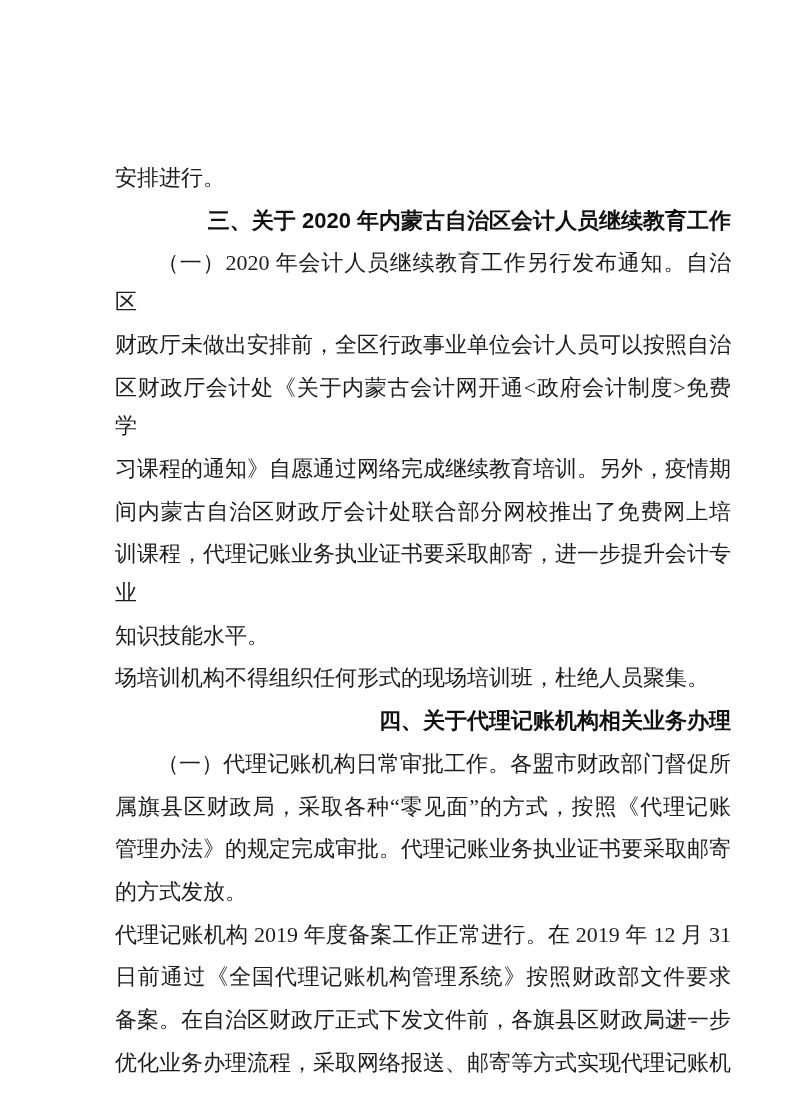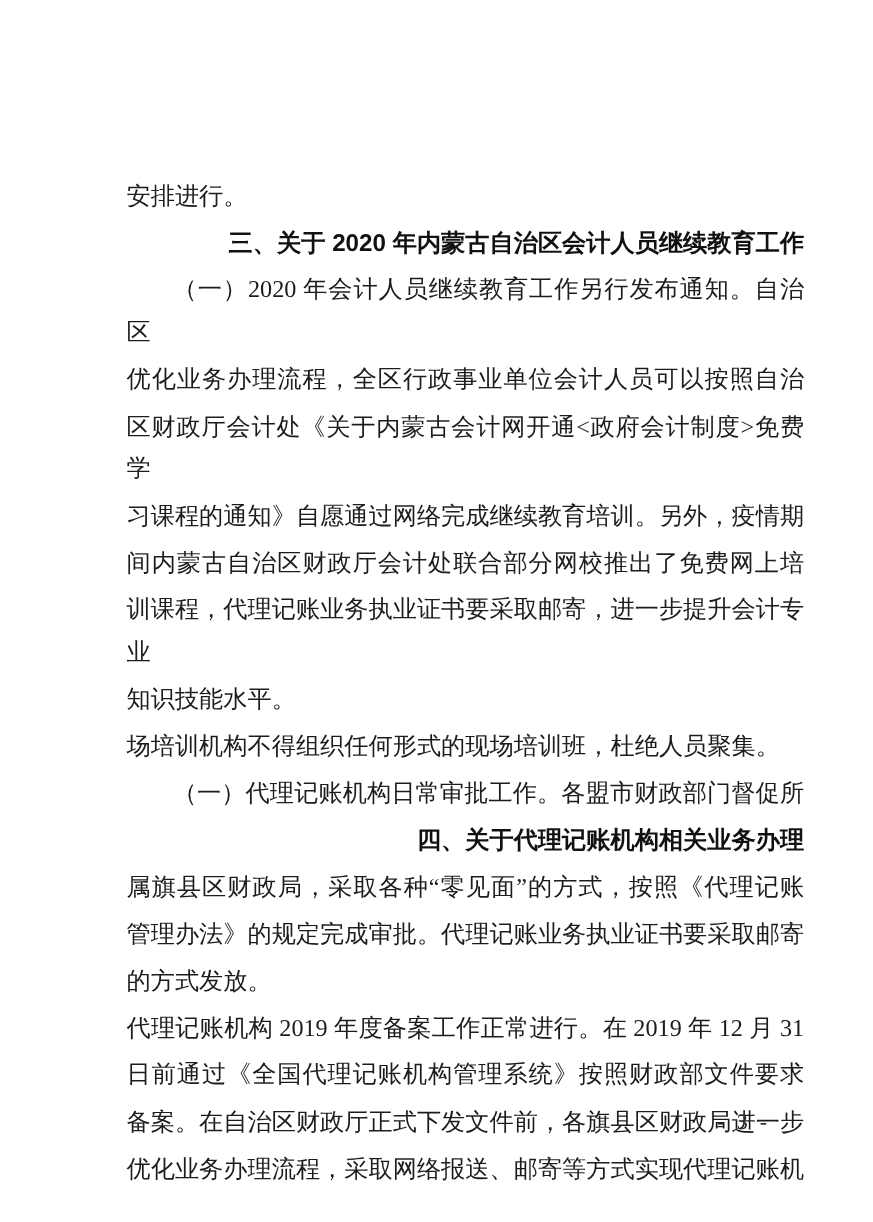--- a/index.html
+++ b/index.html
@@ -56,29 +56,29 @@
   }
 </style>
 </head>
 <body>
 
 <div class="page">
   <div class="content">
       <div class="line">安排进行。</div>
       <div class="line heading" style="text-indent: 38px;">三、关于 2020 年内蒙古自治区会计人员继续教育工作</div>
       <div class="line fill" style="text-indent: 42px;">（一）2020 年会计人员继续教育工作另行发布通知。自治区</div>
-      <div class="line fill">优化业务办理流程，全区行政事业单位会计人员可以按照自治</div>
+      <div class="line fill">财政厅未做出安排前，全区行政事业单位会计人员可以按照自治</div>
       <div class="line fill">区财政厅会计处《关于内蒙古会计网开通&lt;政府会计制度&gt;免费学</div>
       <div class="line fill">习课程的通知》自愿通过网络完成继续教育培训。另外，疫情期</div>
       <div class="line fill">间内蒙古自治区财政厅会计处联合部分网校推出了免费网上培</div>
       <div class="line fill">训课程，代理记账业务执业证书要采取邮寄，进一步提升会计专业</div>
       <div class="line">知识技能水平。</div>
       <div class="line">场培训机构不得组织任何形式的现场培训班，杜绝人员聚集。</div>
+      <div class="line heading" style="text-indent: 38px;">四、关于代理记账机构相关业务办理</div>
       <div class="line fill" style="text-indent: 42px;">（一）代理记账机构日常审批工作。各盟市财政部门督促所</div>
-      <div class="line heading" style="text-indent: 38px;">四、关于代理记账机构相关业务办理</div>
       <div class="line fill">属旗县区财政局，采取各种“零见面”的方式，按照《代理记账</div>
       <div class="line fill">管理办法》的规定完成审批。代理记账业务执业证书要采取邮寄</div>
       <div class="line">的方式发放。</div>
       <div class="line fill">代理记账机构 2019 年度备案工作正常进行。在 2019 年 12 月 31</div>
       <div class="line fill">日前通过《全国代理记账机构管理系统》按照财政部文件要求</div>
       <div class="line fill">备案。在自治区财政厅正式下发文件前，各旗县区财政局进一步</div>
       <div class="line fill">优化业务办理流程，采取网络报送、邮寄等方式实现代理记账机</div>
     </div>
   <div class="page-number">- 3 -</div>
   <div class="scan-edge"></div>

